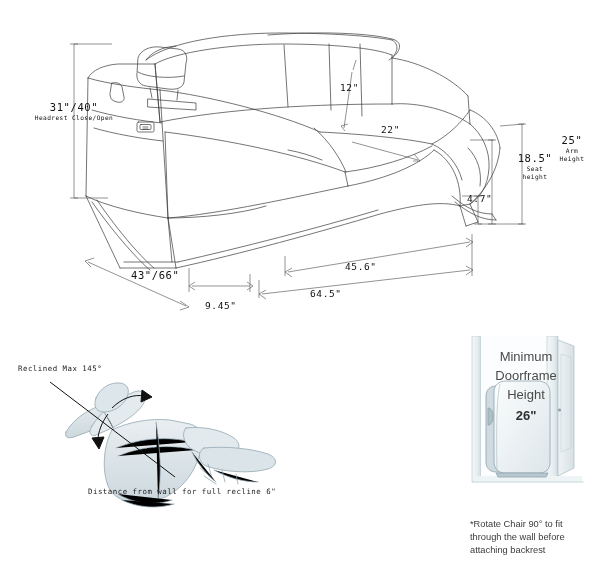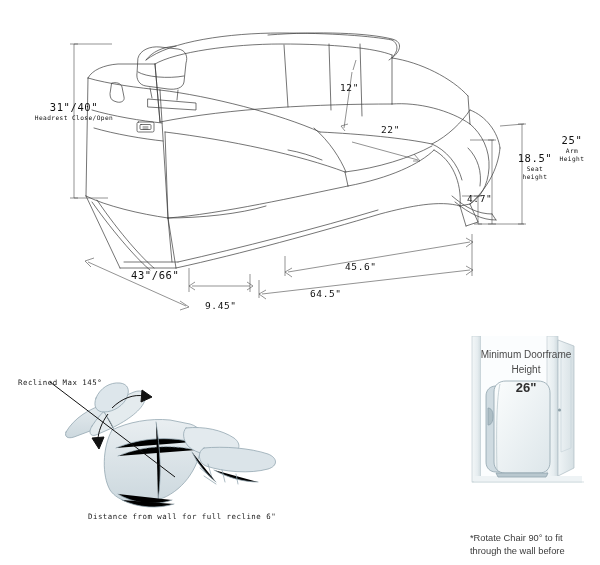--- a/index.html
+++ b/index.html
@@ -27,21 +27,21 @@
   .caption{
     font-family:"DejaVu Sans Mono", monospace;
     font-size:7.4px;letter-spacing:.5px;color:#1b1b1b;white-space:nowrap;
   }
   .panel-note{
     font-family:"Liberation Sans", sans-serif;
     font-size:9.3px;color:#3b3b3b;line-height:1.42;
   }
   .door-label{
     font-family:"Liberation Sans", sans-serif;
-    font-size:10px;color:#4a4a4a;text-align:center;line-height:1.45;
+    font-size:13px;color:#4a4a4a;text-align:center;line-height:1.45;
   }
   .door-num{
     font-family:"Liberation Sans", sans-serif;
     font-size:13px;font-weight:bold;color:#2f2f2f;text-align:center;
   }
   .ctr{text-align:center;}
 </style>
 </head>
 <body>
 
@@ -275,25 +275,25 @@
     <g fill="#111" stroke="#111" stroke-width="1">
       <path d="M112,56 C122,46 134,42 144,44" fill="none"></path>
       <path d="M142,38 L152,45 L141,50 Z"></path>
       <path d="M108,62 C102,70 98,80 98,88" fill="none"></path>
       <path d="M92,86 L99,97 L104,85 Z"></path>
     </g>
 
     <path d="M50,30 L175,125" fill="none" stroke="#111" stroke-width="1"></path>
   </svg>
 
-  <div class="abs" style="left:18px;top:378px;">
+  <div class="abs" style="left:18px;top:364px;">
     <div class="caption">Reclined Max 145°</div>
   </div>
 
-  <div class="abs" style="left:88px;top:512px;">
+  <div class="abs" style="left:88px;top:487px;">
     <div class="caption">Distance from wall for full recline 6"</div>
   </div>
 
   <svg class="abs" style="left:462px;top:336px;" width="138" height="170" viewBox="0 0 138 170">
     <defs>
       <linearGradient id="wallg" x1="0" y1="0" x2="1" y2="0">
         <stop offset="0%" stop-color="#f3f7f8"></stop>
         <stop offset="60%" stop-color="#e6edf0"></stop>
         <stop offset="100%" stop-color="#cfdade"></stop>
       </linearGradient>
@@ -338,18 +338,19 @@
       <path d="M34,137 L86,137 L84,141 L36,141 Z" fill="#b9c8cf"></path>
     </g>
   </svg>
 
   <div class="abs" style="left:480px;top:348px;width:92px;">
     <div class="door-label">Minimum Doorframe</div>
     <div class="door-label">Height</div>
     <div class="door-num" style="margin-top:3px;">26"</div>
   </div>
 
-  <div class="abs" style="left:470px;top:532px;width:128px;">
+  <div class="abs" style="left:470px;top:518px;width:128px;">
     <div class="panel-note">*Rotate Chair 90° to fit</div>
     <div class="panel-note">through the wall before</div>
+    <div class="panel-note">attaching backrest</div>
   </div>
 
 </div>
 
 </body></html>

